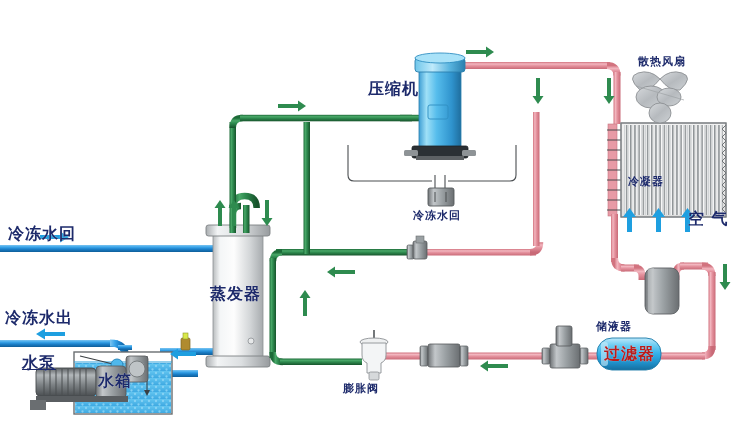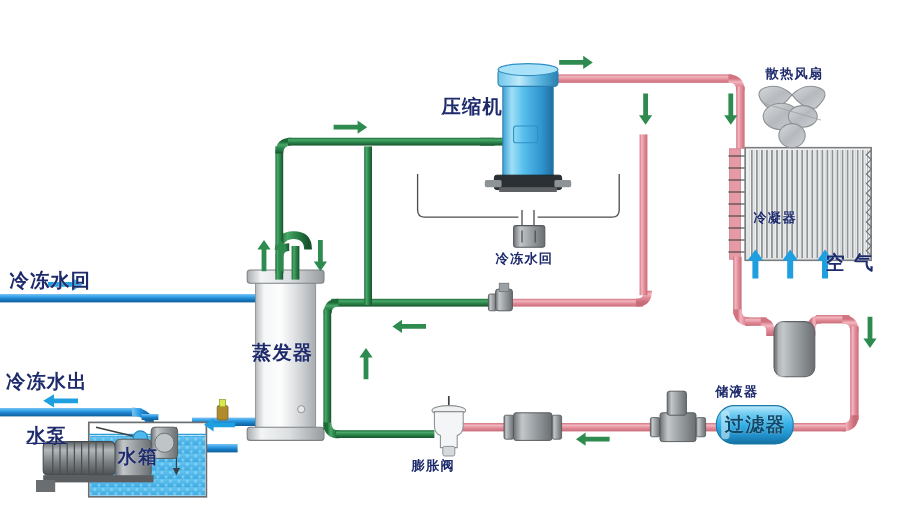--- a/index.html
+++ b/index.html
@@ -15,21 +15,21 @@
     font-family:"DejaVu Sans","Liberation Sans",sans-serif;
     font-weight:bold;
     color:#1d2a6b;
     white-space:nowrap;
     letter-spacing:1px;
     line-height:1;
     text-shadow:0 0 1px rgba(255,255,255,.8);
   }
   .lbl.sz12{font-size:16px;}
   .lbl.sz11{font-size:11px;}
-  .lbl.white{color:#0c4a6e;}
+  .lbl.white{color:#b91c1c;}
 </style>
 </head>
 <body>
 
 <div id="stage">
 
 <svg width="750" height="428" viewBox="0 0 750 428">
   <defs>
     <linearGradient id="gGreenPipe" x1="0" y1="0" x2="0" y2="1">
       <stop offset="0%" stop-color="#1c6b38"></stop>

